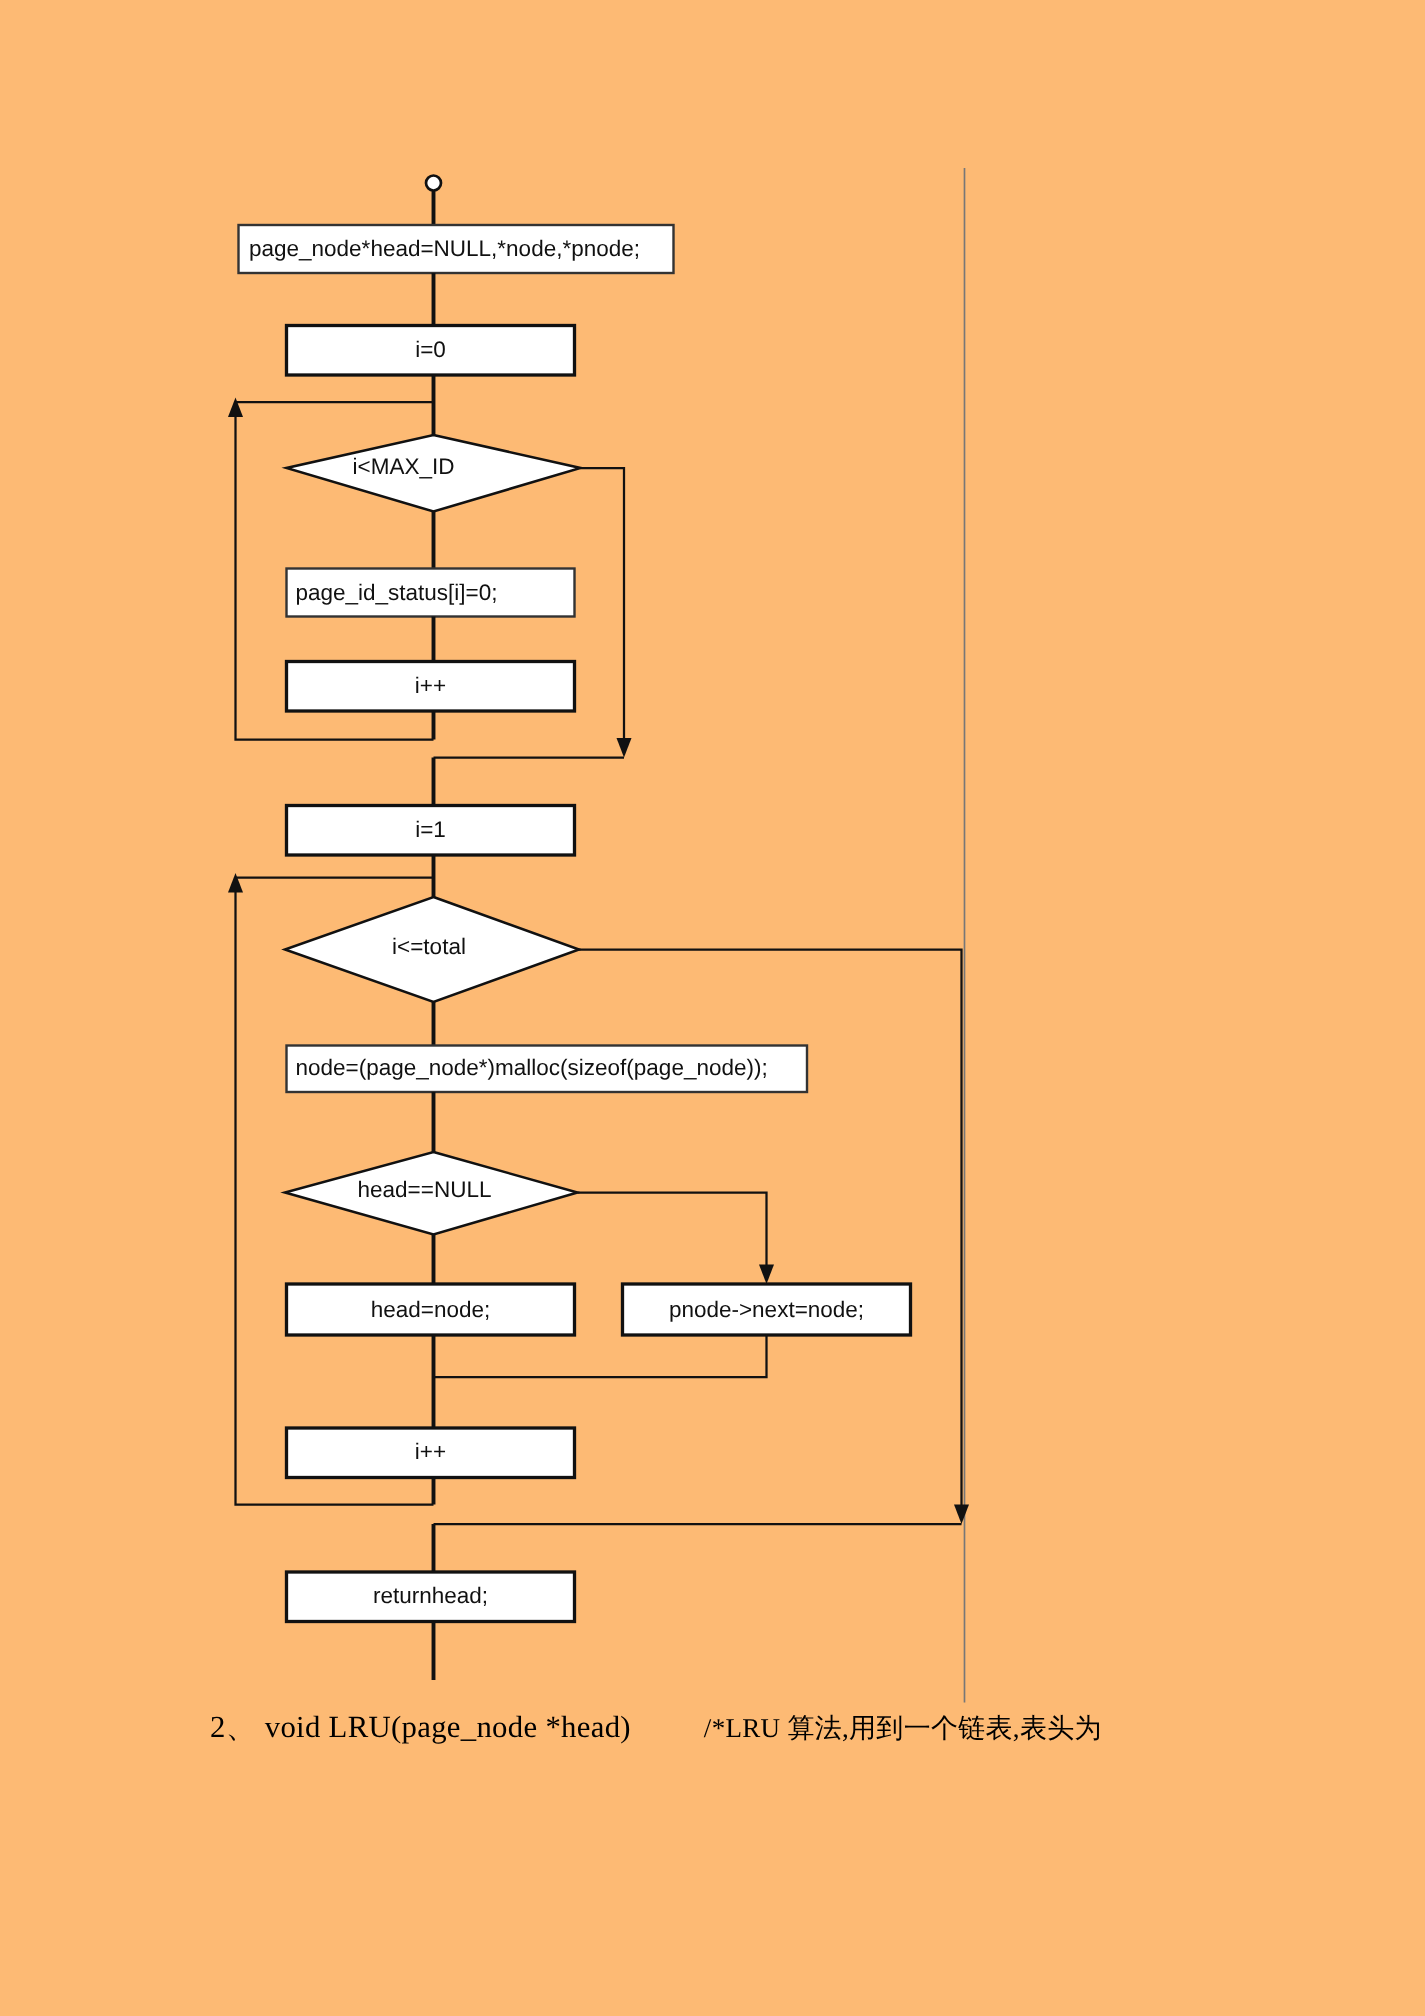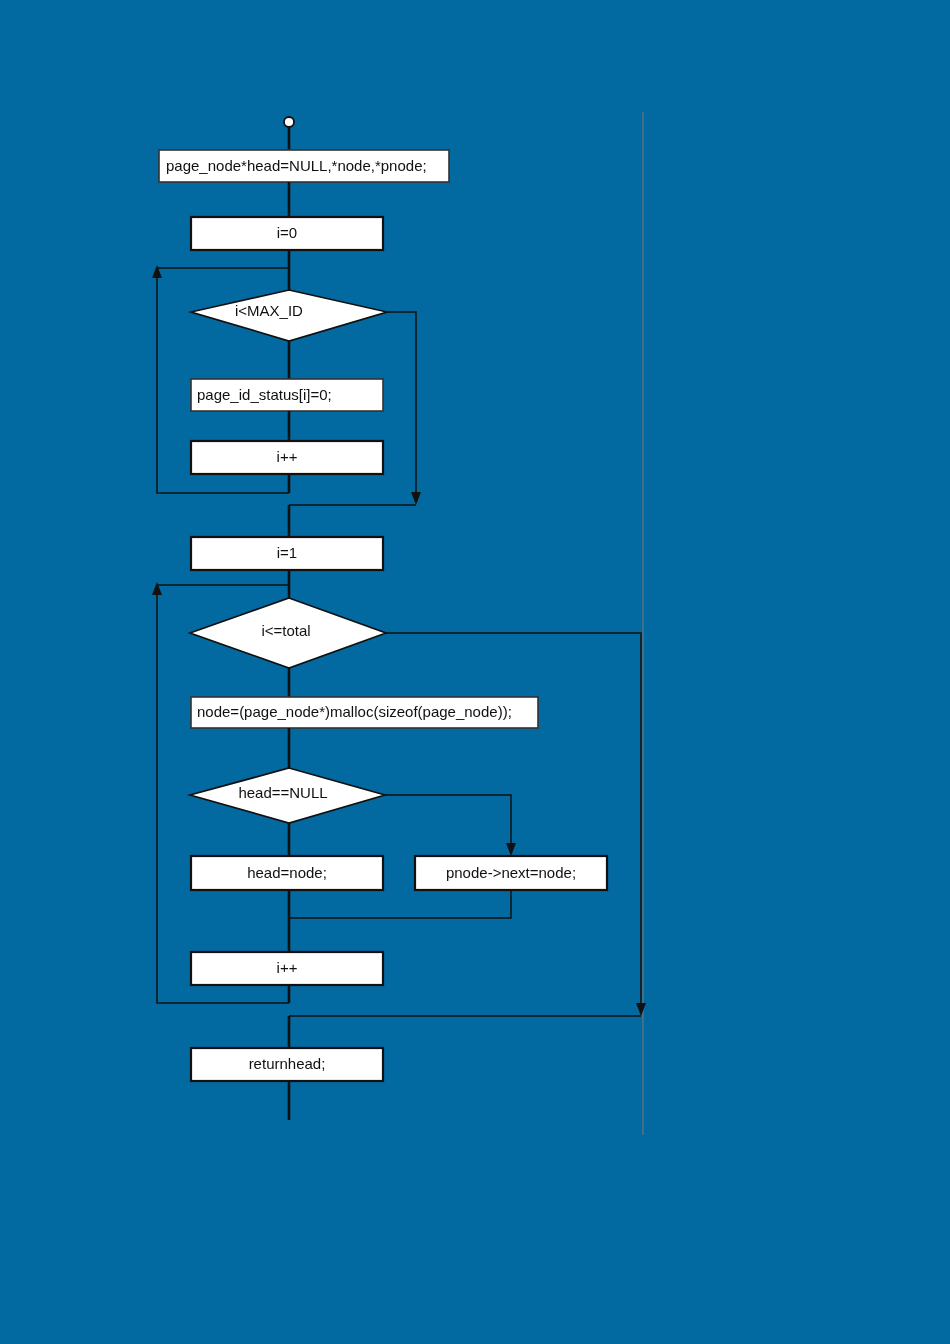--- a/index.html
+++ b/index.html
@@ -13,21 +13,21 @@
     height: 1344px;
     position: relative;
     font-family: "Liberation Sans", sans-serif;
     overflow: hidden;
   }
   #page {
     position: absolute;
     left: 0; top: 0;
     width: 950px;
     height: 1344px;
-    background: #0369a1;
+    background: #fdba74;
   }
   #flow-svg {
     position: absolute;
     left: 0; top: 0;
     width: 950px;
     height: 1170px;
   }
   .node-text {
     font-family: "Liberation Sans", sans-serif;
     font-size: 15px;
@@ -179,15 +179,21 @@
     <line class="flow-line-thin" x1="289" y1="1016" x2="641" y2="1016"></line>
     <line class="flow-line" x1="289" y1="1016" x2="289" y2="1048"></line>
 
     <rect class="box" x="191" y="1048" width="192" height="33"></rect>
     <text class="node-text" x="287" y="1065" text-anchor="middle">returnhead;</text>
     <line class="flow-line" x1="289" y1="1081" x2="289" y2="1120"></line>
 
   </svg>
 
   <div id="caption">
+    <div class="cap-line cap-head">
+      <span>2、</span>
+      <span>void  LRU(page_node  *head)</span>
+      <span class="spacer-wide"></span>
+      <span class="cap-note">/*LRU 算法,用到一个链表,表头为</span>
+    </div>
   </div>
 
 </div>
 
 </body></html>

